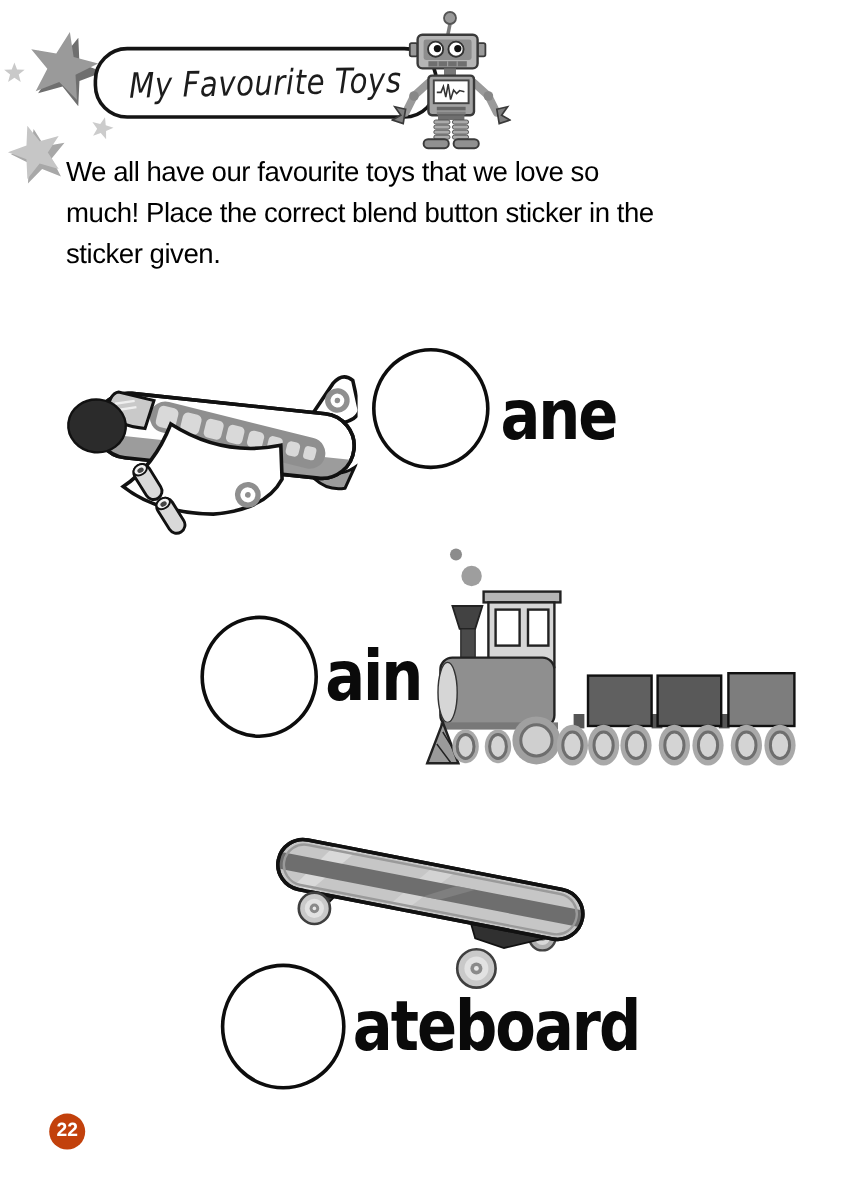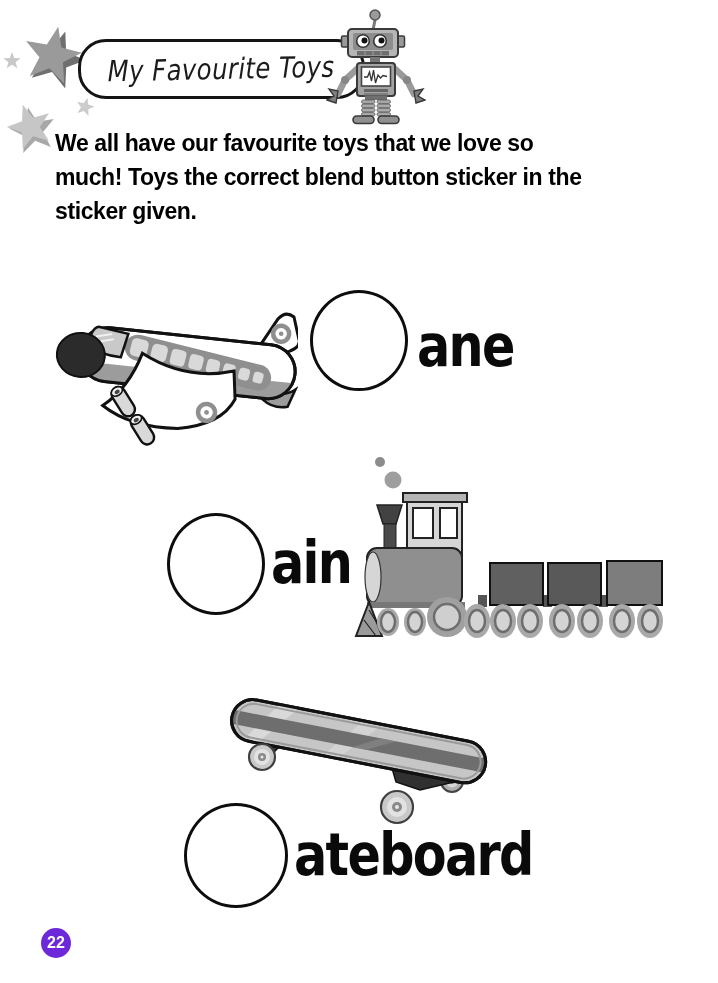--- a/index.html
+++ b/index.html
@@ -9,33 +9,33 @@
   
   .title-pill{left:78px;top:39px;width:281px;height:54px;border:3px solid #141414;
       border-radius:28px;background:#fff;z-index:2;display:flex;align-items:center;justify-content:center;}
   .title-text{font-family:"DejaVu Sans",sans-serif;font-style:italic;font-weight:400;
       font-size:29px;color:#1c1c1c;white-space:nowrap;transform:scaleX(.84) rotate(-1deg);
       transform-origin:center;letter-spacing:.5px;}
   .stars{left:0;top:8px;z-index:1;}
   .robot{left:326px;top:4px;z-index:3;}
   
   .instructions{left:55px;top:126px;width:640px;z-index:1;color:#000;
-      font-weight:700;font-size:23px;line-height:34px;letter-spacing:-.4px;}
+      font-weight:400;font-size:23px;line-height:34px;letter-spacing:-.4px;}
   
   .sticker-circle{border:3.5px solid #0d0d0d;border-radius:50%;background:#fff;box-sizing:border-box;}
   .c1{left:310px;top:290px;width:98px;height:101px;}
   .c2{left:167px;top:513px;width:98px;height:102px;}
   .c3{left:184px;top:803px;width:104px;height:105px;}
   .word{font-family:"DejaVu Sans",sans-serif;font-weight:700;font-size:58px;line-height:1;
       color:#0a0a0a;letter-spacing:-2px;transform:scaleX(.85);transform-origin:left center;white-space:nowrap;}
   .w1{left:417px;top:317px;}
   .w2{left:271px;top:534px;}
   .w3{left:294px;top:826px;}
   
-  .page-badge{left:41px;top:928px;width:30px;height:30px;border-radius:50%;background:#6d28d9;
+  .page-badge{left:41px;top:928px;width:30px;height:30px;border-radius:50%;background:#c2410c;
       color:#fff;font-weight:700;font-size:16px;display:flex;align-items:center;justify-content:center;z-index:2;}
 </style>
 </head>
 <body>
 
 <div class="page">
 
   <svg class="abs stars" width="110" height="150" viewBox="0 0 110 150">
     <defs>
       <path id="star" d="M0,-30 L7.4,-10.2 L28.5,-9.3 L12,3.9 L17.6,24.3 L0,12.6 L-17.6,24.3 L-12,3.9 L-28.5,-9.3 L-7.4,-10.2 Z"></path>
@@ -87,21 +87,21 @@
       <rect x="51" y="100.2" width="13.5" height="3.4" rx="1.7"></rect>
       <rect x="51" y="104.4" width="13.5" height="3.4" rx="1.7"></rect>
       <rect x="51" y="108.6" width="13.5" height="3.4" rx="1.7"></rect>
     </g>
     <rect x="27" y="112" width="21" height="7.5" rx="3.7" fill="#909090" stroke="#3a3a3a" stroke-width="1.6"></rect>
     <rect x="52" y="112" width="21" height="7.5" rx="3.7" fill="#909090" stroke="#3a3a3a" stroke-width="1.6"></rect>
   </svg>
 
   <div class="abs instructions">
     <div>We all have our favourite toys that we love so</div>
-    <div>much! Toys the correct blend button sticker in the</div>
+    <div>much! Place the correct blend button sticker in the</div>
     <div>sticker given.</div>
   </div>
 
   <svg class="abs" style="left:48px;top:286px;" width="250" height="172" viewBox="0 0 250 172">
     <defs>
         <clipPath id="bodyclip">
           <rect x="0" y="0" width="216" height="54" rx="27"></rect>
         </clipPath>
       </defs>
     <g transform="translate(35,39) rotate(6)">

